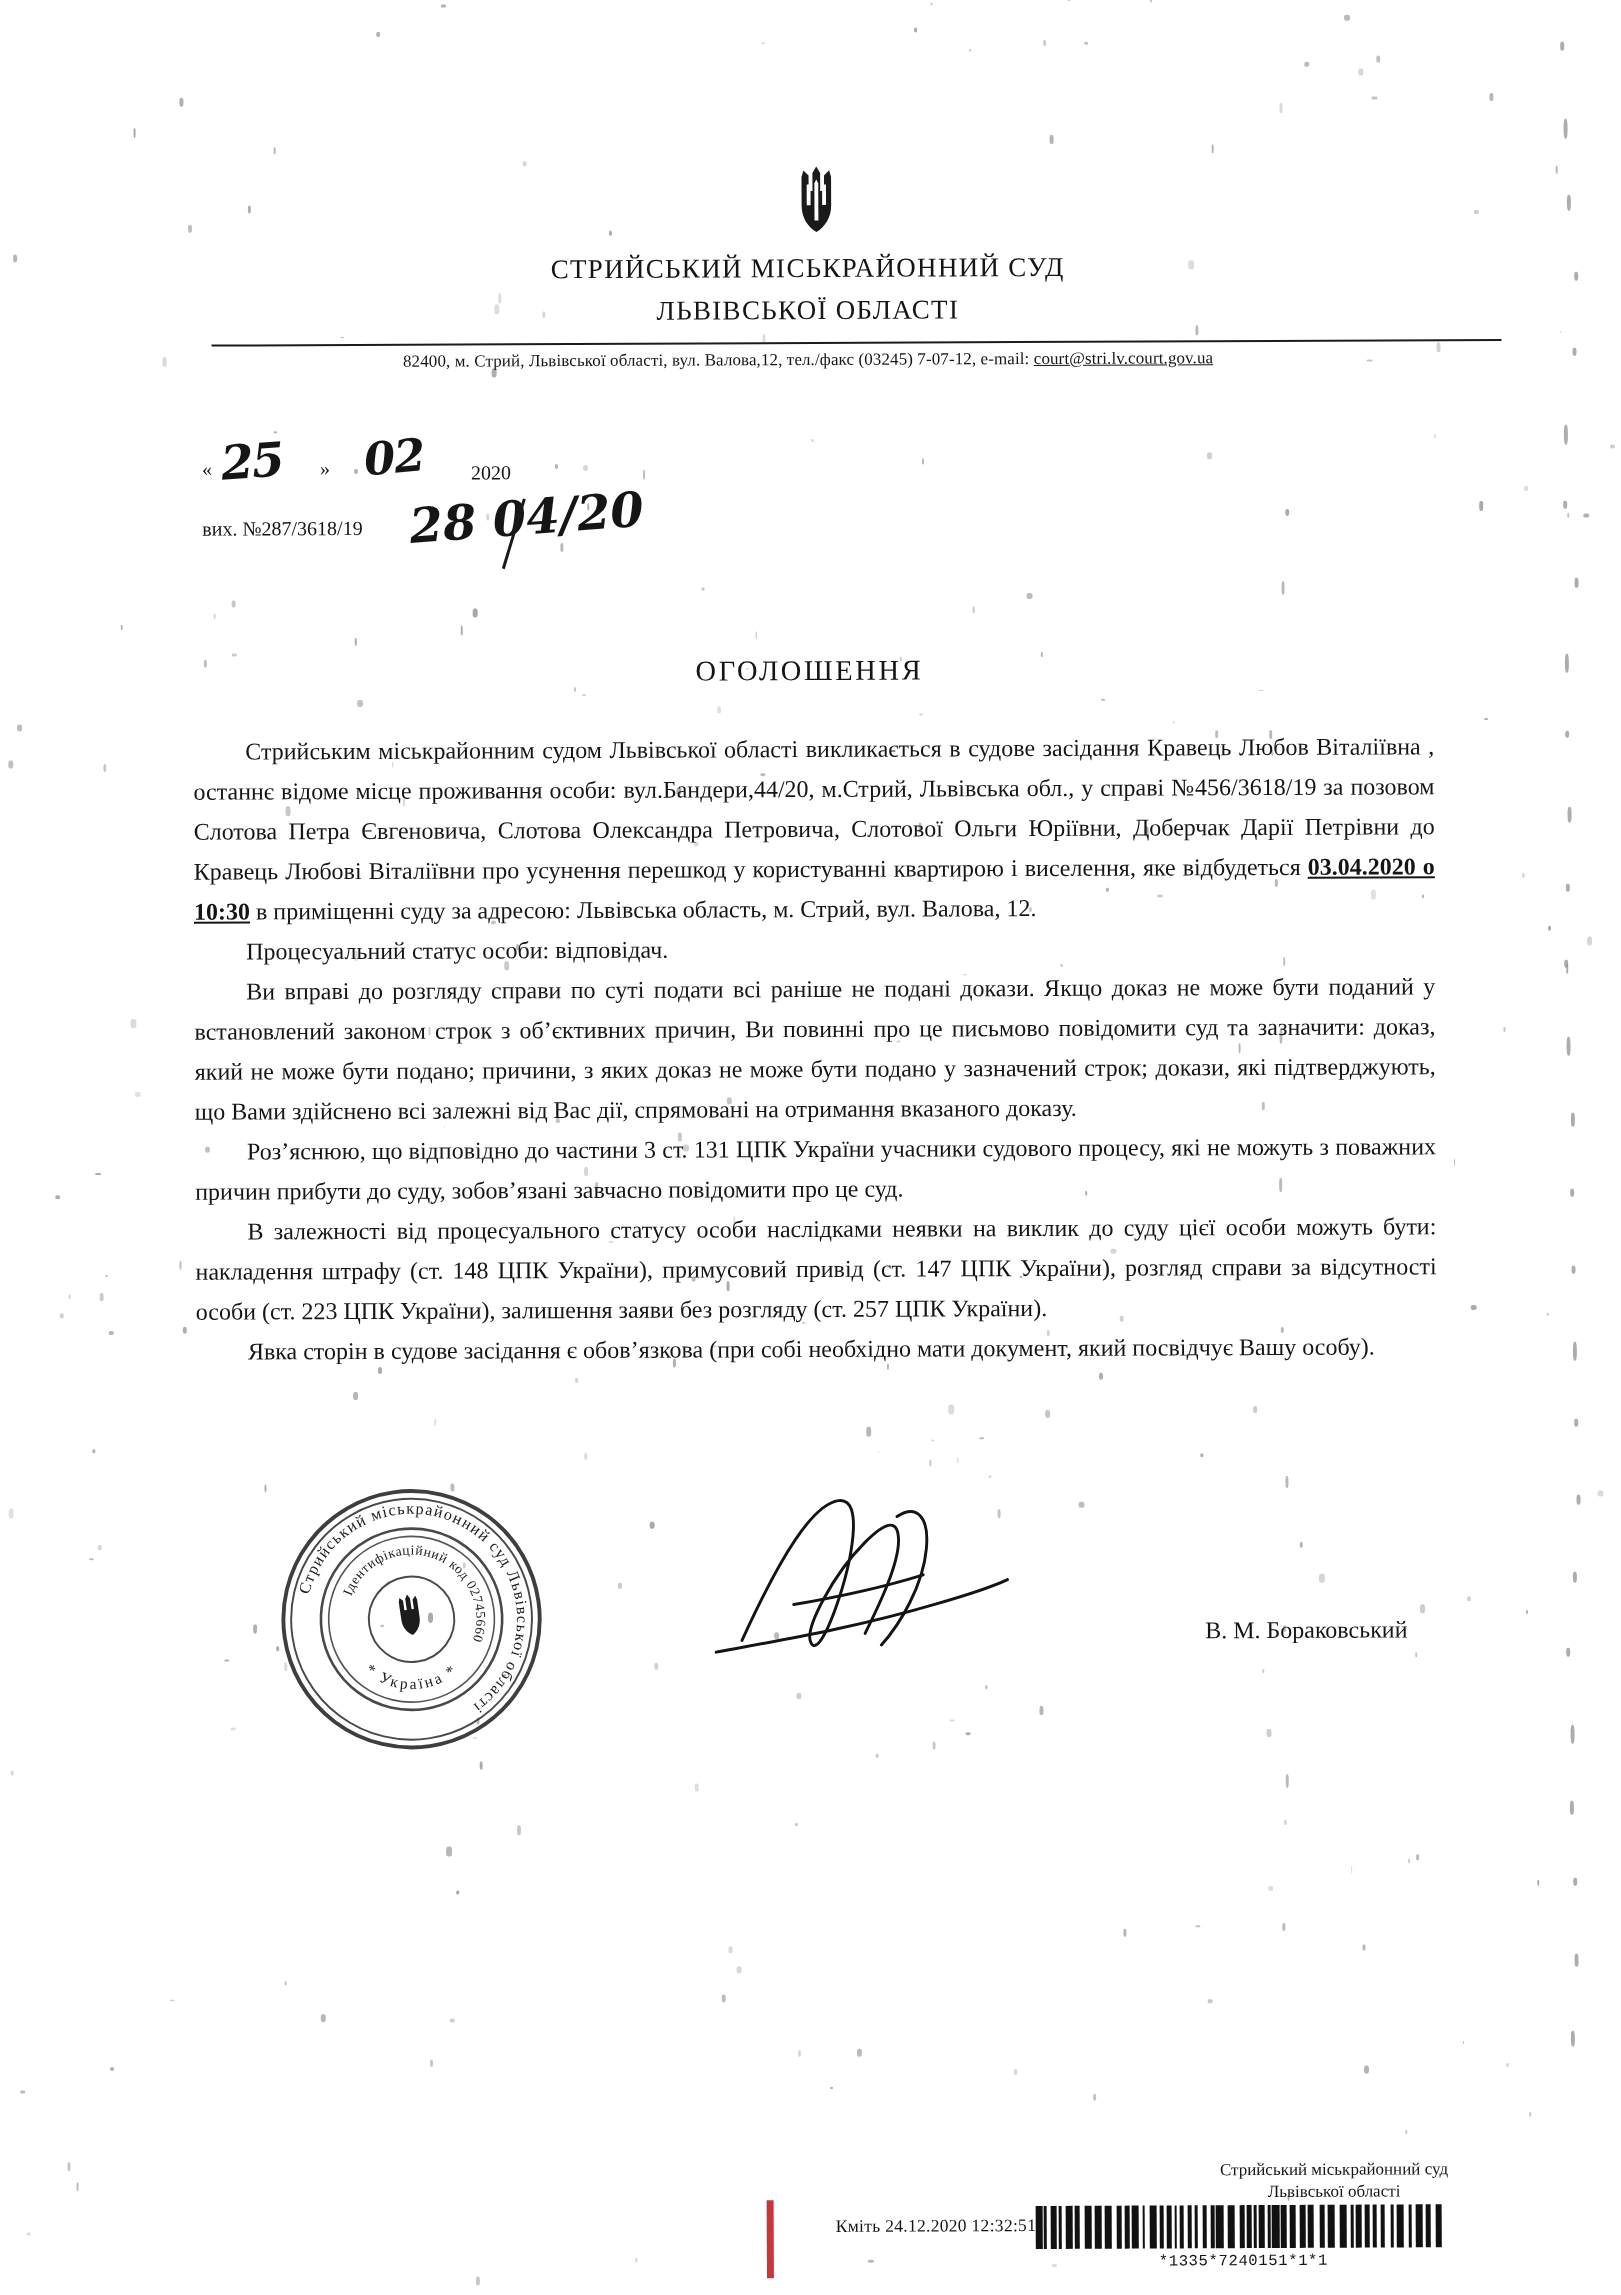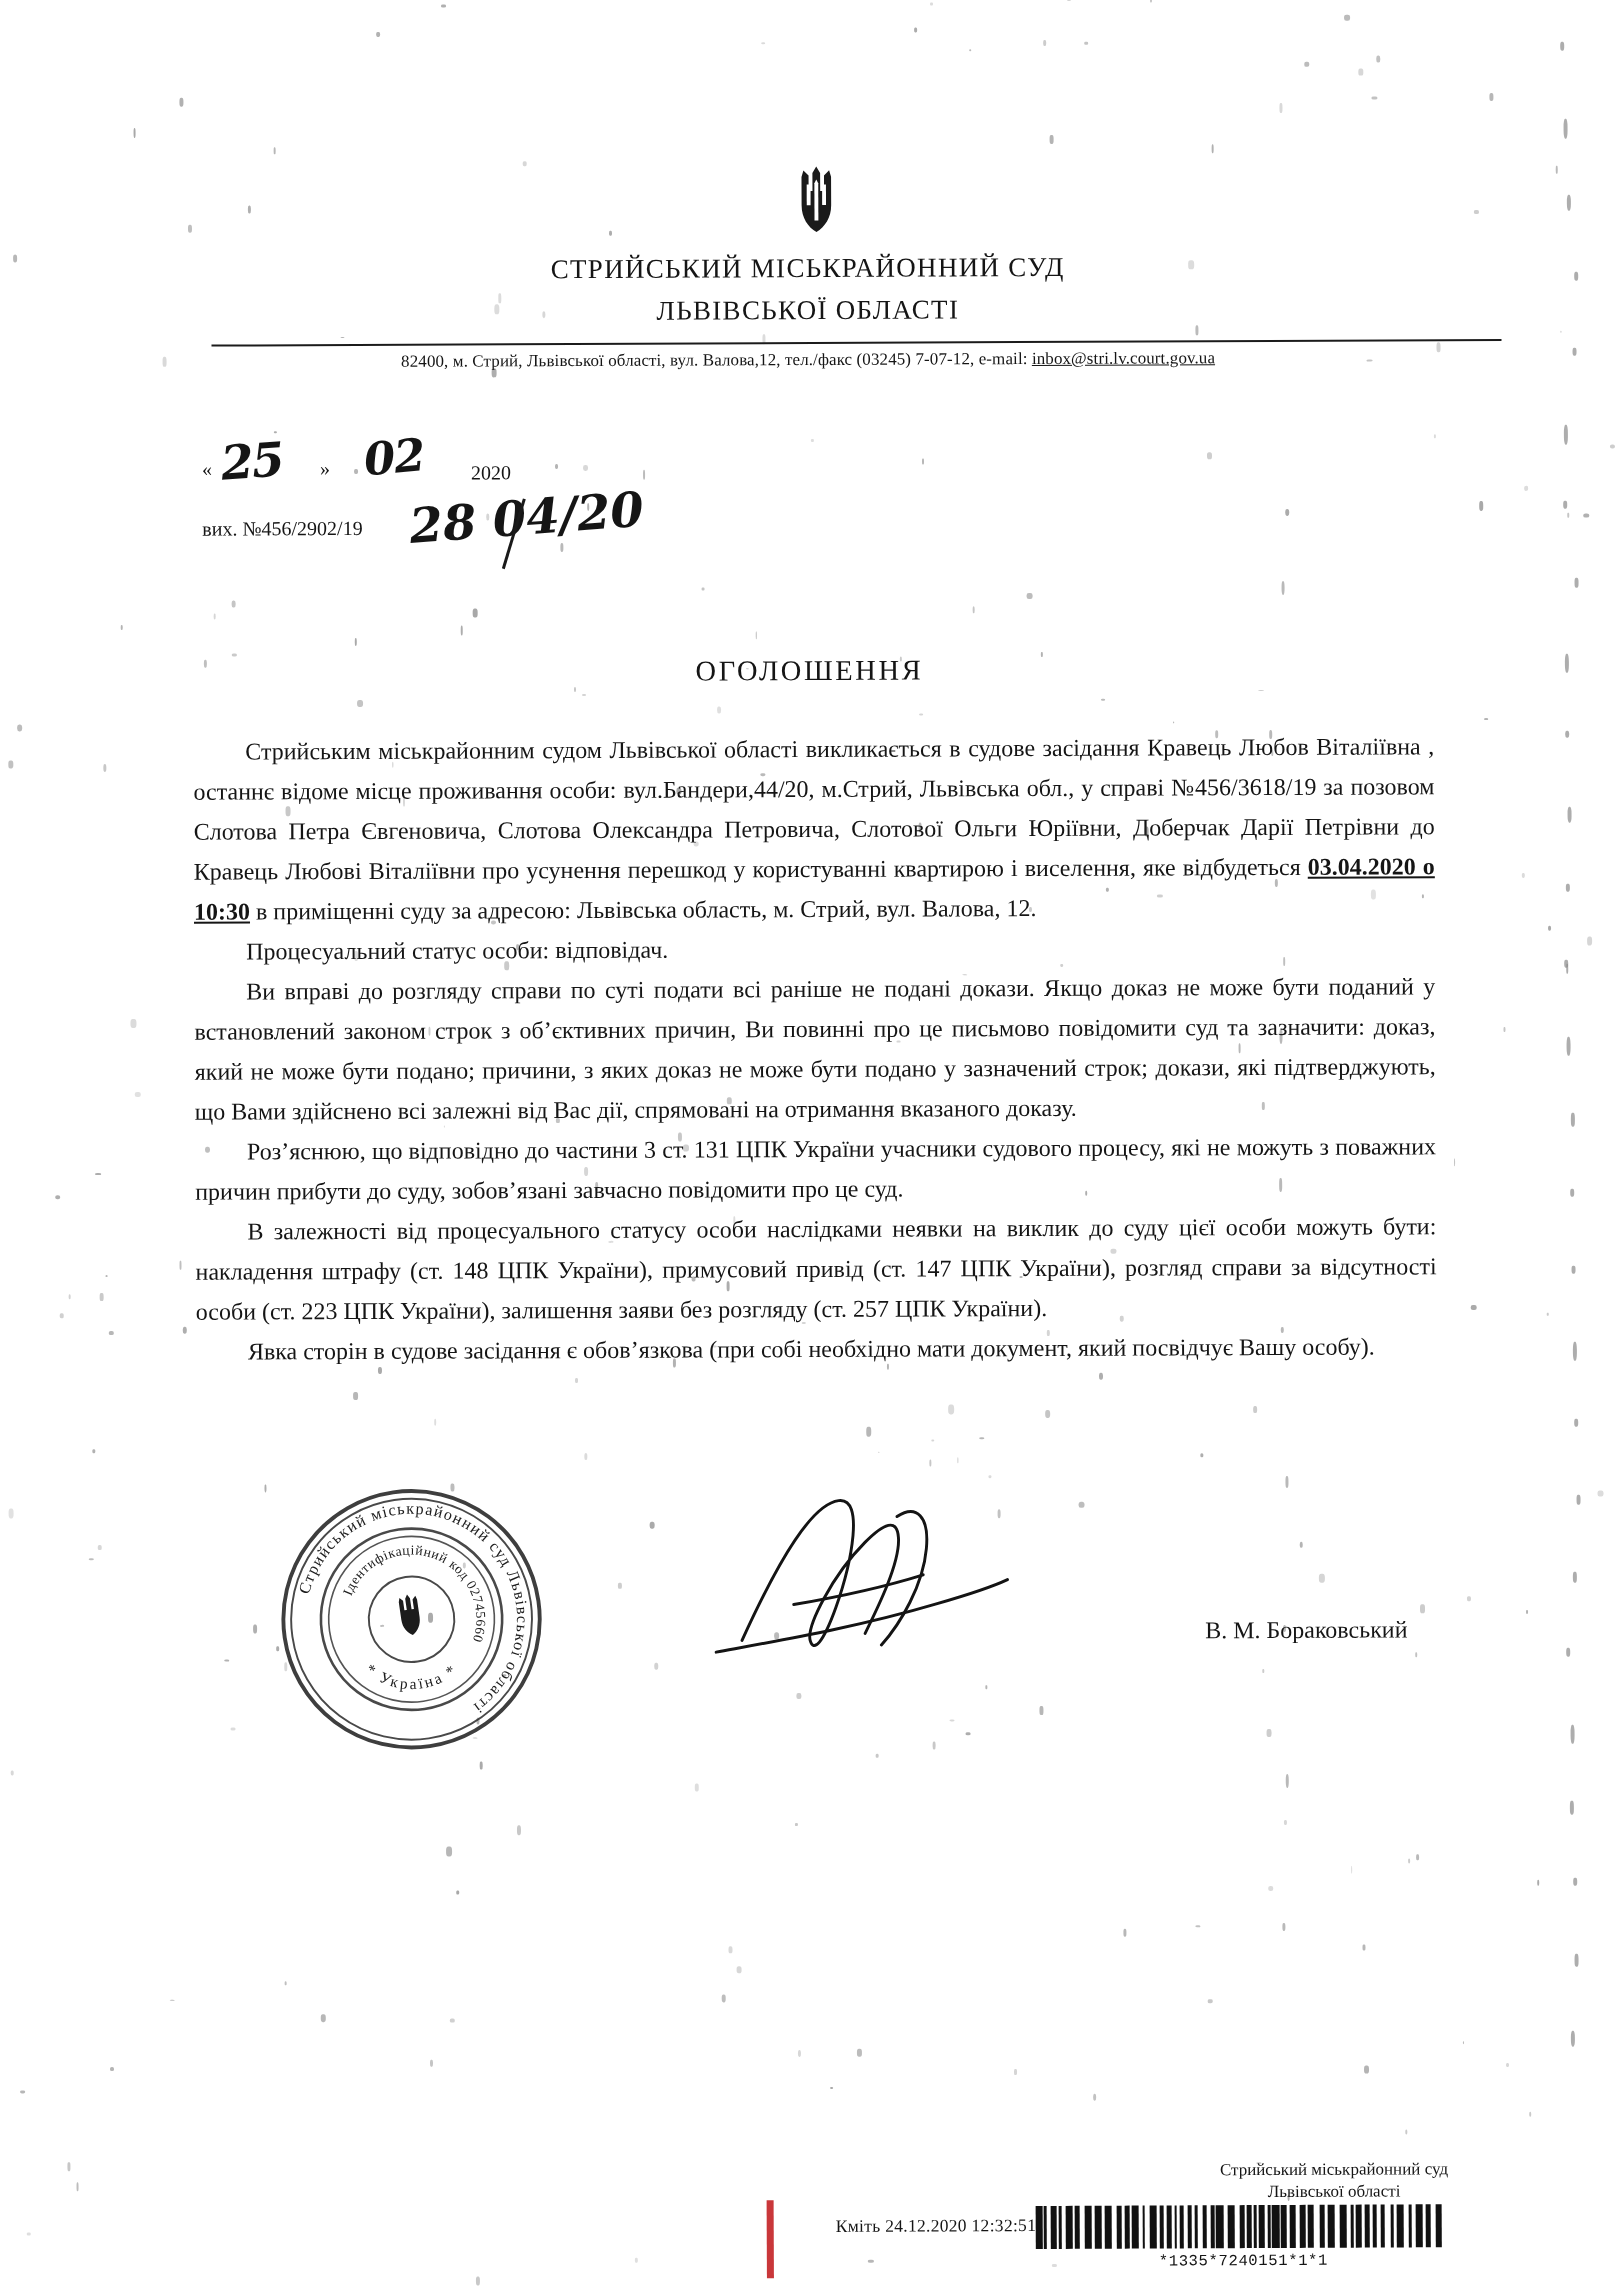--- a/index.html
+++ b/index.html
@@ -270,33 +270,33 @@
       <path d="M35 22 L38 28 L38 86 L32 86 L32 28 Z" fill="#ffffff"></path>
       <path d="M20 30 L26 30 L26 62 L20 62 Z" fill="#ffffff"></path>
       <path d="M44 30 L50 30 L50 62 L44 62 Z" fill="#ffffff"></path>
     </svg>
   </div>
 
   <div class="court-name">СТРИЙСЬКИЙ МІСЬКРАЙОННИЙ СУД</div>
   <div class="court-region">ЛЬВІВСЬКОЇ ОБЛАСТІ</div>
   <div class="hr-rule"></div>
   <div class="contact-line">
-    <span>82400, м. Стрий, Львівської області, вул. Валова,12, тел./факс (03245) 7-07-12, e-mail: </span><span class="mail">inbox@stri.lv.court.gov.ua</span>
+    <span>82400, м. Стрий, Львівської області, вул. Валова,12, тел./факс (03245) 7-07-12, e-mail: </span><span class="mail">court@stri.lv.court.gov.ua</span>
   </div>
 
   <div class="date-block">
     <div class="date-row">
       <span class="q1">«</span>
       <span class="hand-day">25</span>
       <span class="q2">»</span>
       <span class="hand-month">02</span>
       <span class="year">2020</span>
     </div>
     <div class="outnum-row">
-      <span class="outnum-label">вих. №456/2902/19</span>
+      <span class="outnum-label">вих. №287/3618/19</span>
       <span class="hand-outnum">28 04/20</span>
       <span class="hand-stroke"></span>
     </div>
   </div>
 
   <div class="doc-title">ОГОЛОШЕННЯ</div>
 
   <div class="body-text">
     <p><span>Стрийським міськрайонним судом Львівської області викликається в судове засідання Кравець Любов Віталіївна , останнє відоме місце проживання особи: вул.Бандери,44/20,  м.Стрий, Львівська обл., у справі №456/3618/19 за позовом Слотова Петра Євгеновича, Слотова Олександра Петровича, Слотової Ольги Юріївни, Доберчак Дарії Петрівни до Кравець Любові Віталіївни про усунення перешкод у користуванні квартирою і виселення, яке відбудеться </span><span class="u">03.04.2020  о  10:30</span><span> в приміщенні суду за адресою: Львівська область, м. Стрий, вул. Валова, 12.</span></p>
     <p>Процесуальний статус особи: відповідач.</p>

